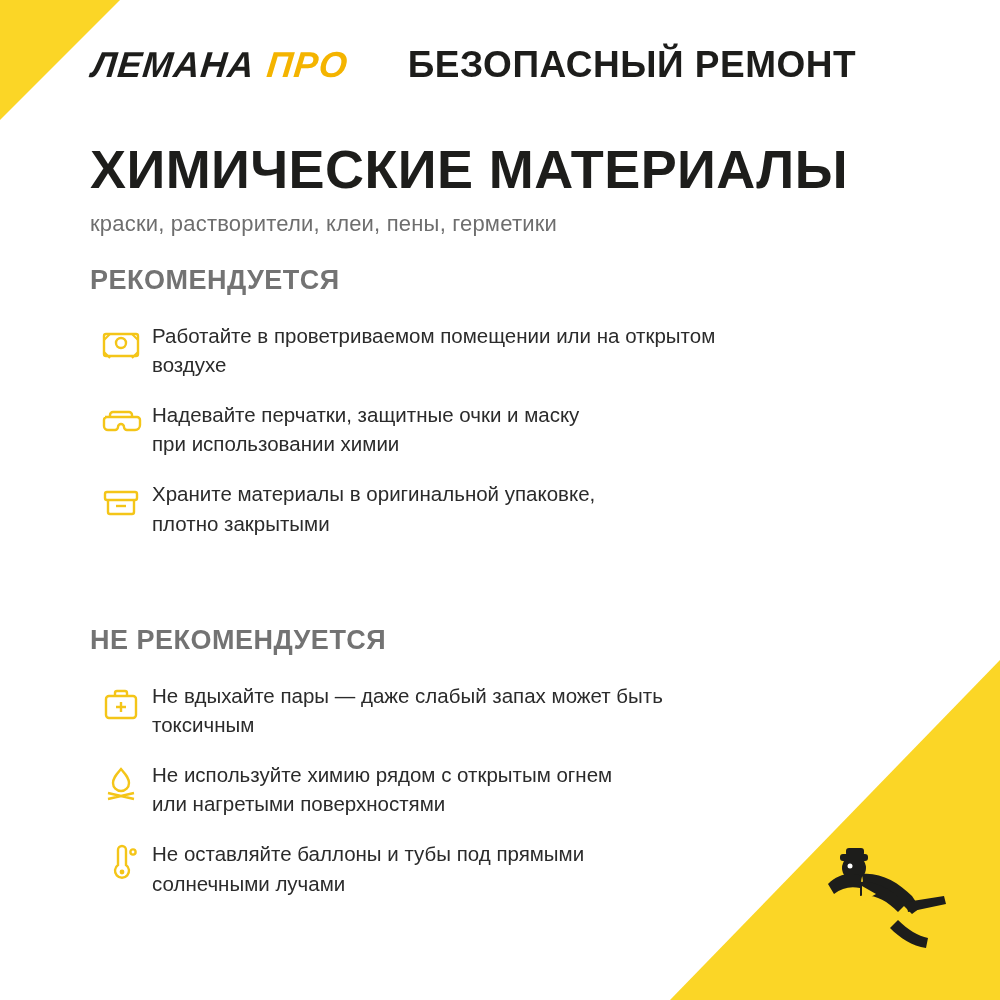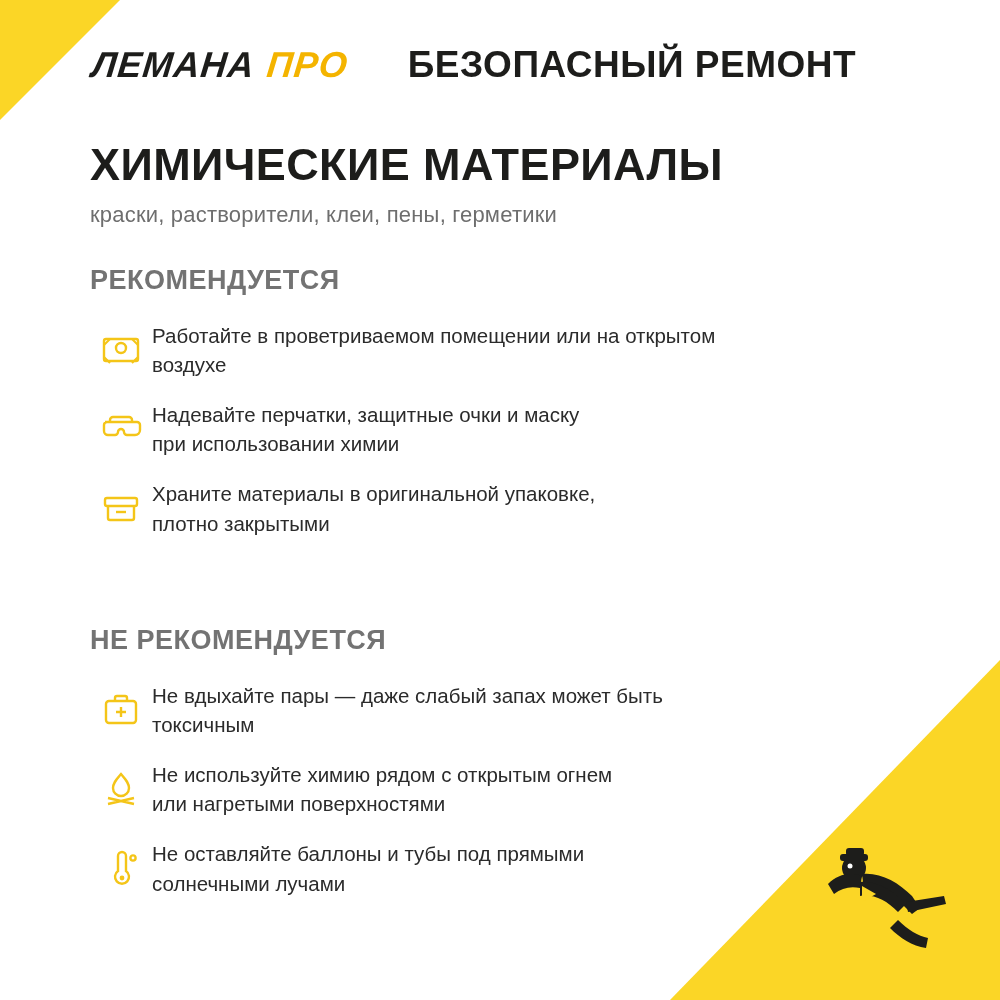--- a/index.html
+++ b/index.html
@@ -77,21 +77,21 @@
   }
 
   
   .title-block {
     position: absolute;
     left: 90px;
     top: 140px;
     width: 820px;
   }
   .main-title {
-    font-size: 45px;
+    font-size: 54px;
     font-weight: bold;
     color: #1d1d1b;
     letter-spacing: 0.4px;
     line-height: 1.1;
     margin: 0;
   }
   .subtitle {
     margin-top: 12px;
     font-size: 22px;
     color: #6e6e6e;
@@ -110,21 +110,21 @@
   .section-title {
     font-size: 27px;
     font-weight: bold;
     color: #737373;
     letter-spacing: 0.5px;
     margin: 0 0 22px 0;
   }
 
   .item {
     display: flex;
-    align-items: flex-end;
+    align-items: flex-start;
     margin-bottom: 18px;
   }
   .item-icon {
     flex: 0 0 62px;
     height: 56px;
     display: flex;
     align-items: flex-start;
     justify-content: center;
     padding-top: 2px;
   }

